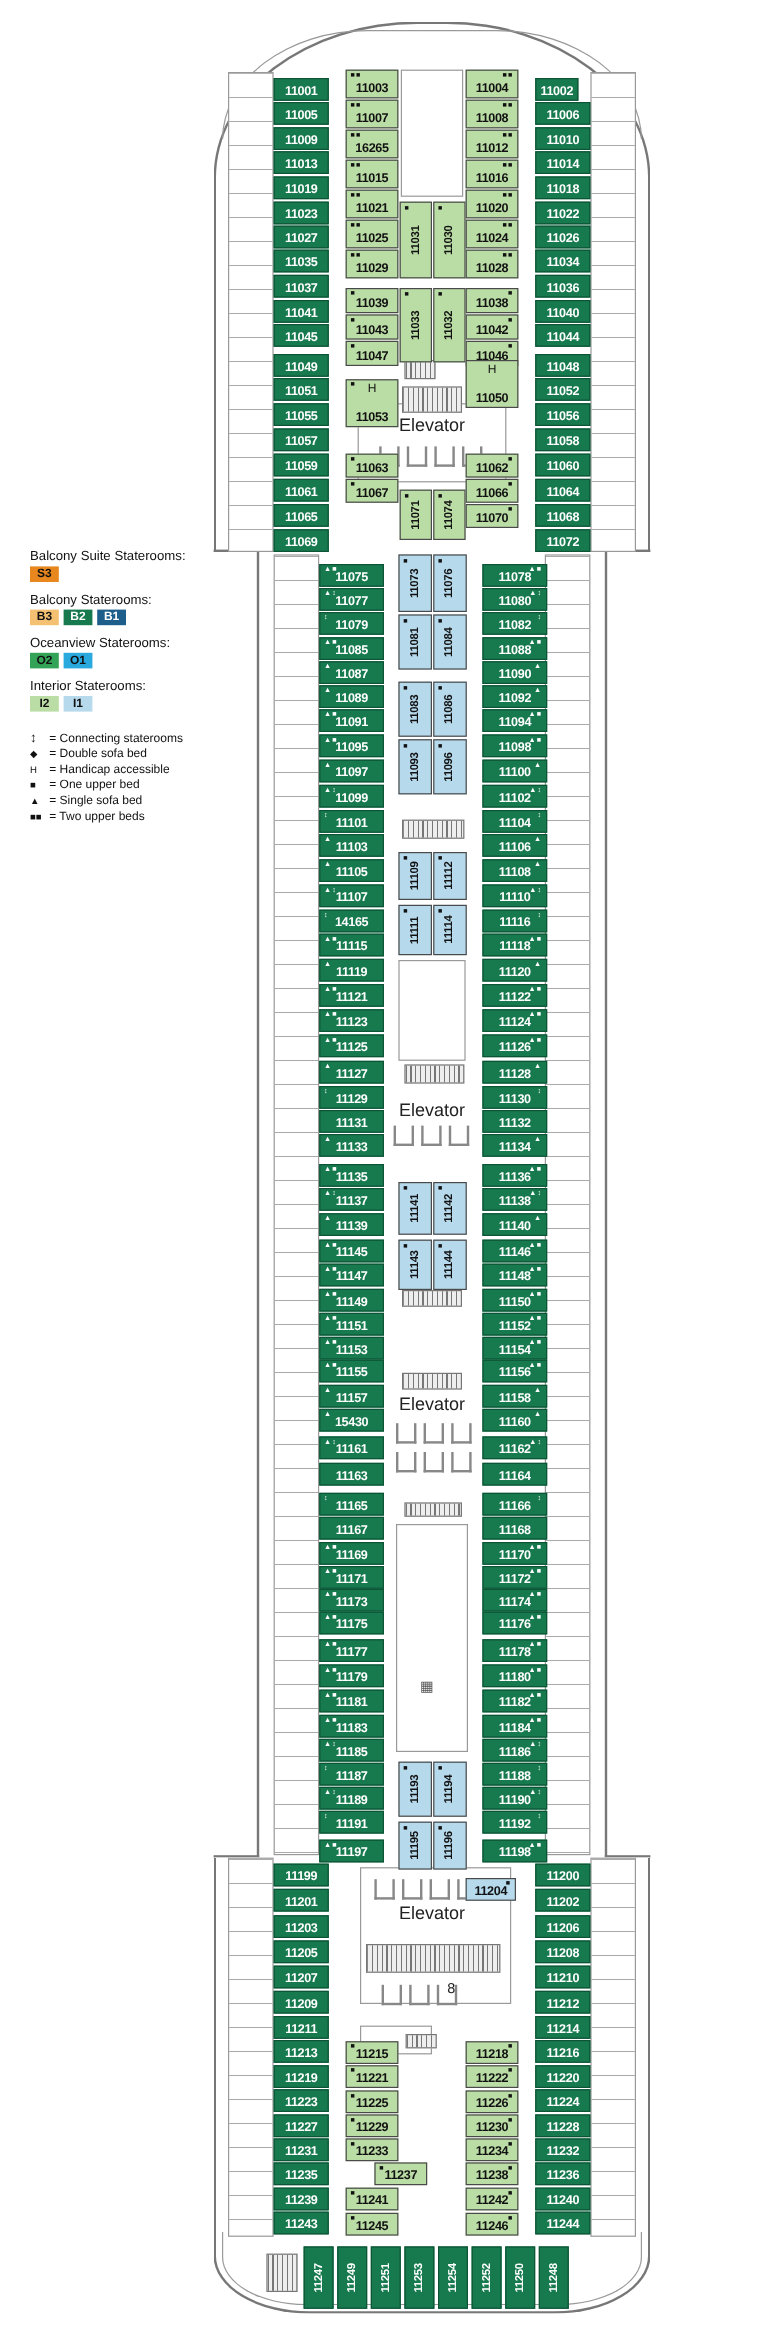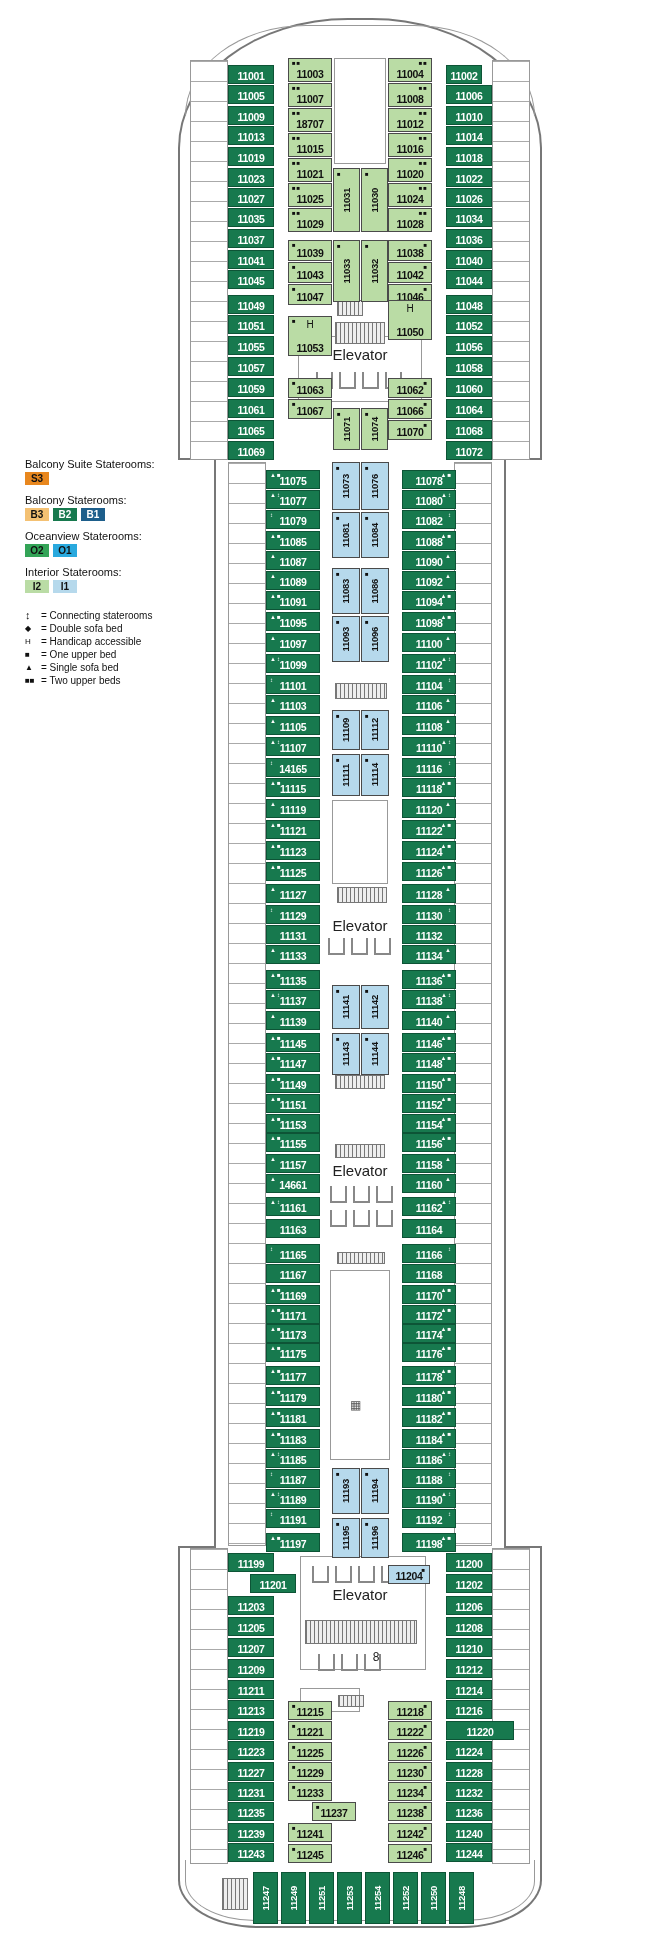--- a/index.html
+++ b/index.html
@@ -417,21 +417,21 @@
       <div class="cab lg" style="left: 288px; top: 58px; width: 44px; height: 24px;">
         <span class="ics">■■</span>
         <span class="num">11003</span>
       </div>
       <div class="cab lg" style="left: 288px; top: 83px; width: 44px; height: 24px;">
         <span class="ics">■■</span>
         <span class="num">11007</span>
       </div>
       <div class="cab lg" style="left: 288px; top: 108px; width: 44px; height: 24px;">
         <span class="ics">■■</span>
-        <span class="num">18707</span>
+        <span class="num">16265</span>
       </div>
       <div class="cab lg" style="left: 288px; top: 133px; width: 44px; height: 24px;">
         <span class="ics">■■</span>
         <span class="num">11015</span>
       </div>
       <div class="cab lg" style="left: 288px; top: 158px; width: 44px; height: 24px;">
         <span class="ics">■■</span>
         <span class="num">11021</span>
       </div>
       <div class="cab lg" style="left: 288px; top: 183px; width: 44px; height: 24px;">
@@ -644,21 +644,21 @@
       <div class="cab dg" style="left: 266px; top: 1133px; width: 54px; height: 19px;">
         <span class="ics">▲■</span>
         <span class="num">11155</span>
       </div>
       <div class="cab dg" style="left: 266px; top: 1154px; width: 54px; height: 19px;">
         <span class="ics">▲</span>
         <span class="num">11157</span>
       </div>
       <div class="cab dg" style="left: 266px; top: 1174px; width: 54px; height: 19px;">
         <span class="ics">▲</span>
-        <span class="num">14661</span>
+        <span class="num">15430</span>
       </div>
       <div class="cab dg" style="left: 266px; top: 1197px; width: 54px; height: 19px;">
         <span class="ics">▲↕</span>
         <span class="num">11161</span>
       </div>
       <div class="cab dg" style="left: 266px; top: 1219px; width: 54px; height: 19px;">
         <span class="num">11163</span>
       </div>
       <div class="cab dg" style="left: 266px; top: 1244px; width: 54px; height: 19px;">
         <span class="ics">↕</span>
@@ -920,21 +920,21 @@
         <span class="ics">↕</span>
         <span class="num">11192</span>
       </div>
       <div class="cab dg ir" style="left: 402px; top: 1533px; width: 54px; height: 19px;">
         <span class="ics">▲■</span>
         <span class="num">11198</span>
       </div>
       <div class="cab dg" style="left: 228px; top: 1553px; width: 46px; height: 19px;">
         <span class="num">11199</span>
       </div>
-      <div class="cab dg" style="left: 228px; top: 1574px; width: 46px; height: 19px; margin-left: 22px;">
+      <div class="cab dg" style="left: 228px; top: 1574px; width: 46px; height: 19px;">
         <span class="num">11201</span>
       </div>
       <div class="cab dg" style="left: 228px; top: 1596px; width: 46px; height: 19px;">
         <span class="num">11203</span>
       </div>
       <div class="cab dg" style="left: 228px; top: 1617px; width: 46px; height: 19px;">
         <span class="num">11205</span>
       </div>
       <div class="cab dg" style="left: 228px; top: 1638px; width: 46px; height: 19px;">
         <span class="num">11207</span>
@@ -986,21 +986,21 @@
       </div>
       <div class="cab dg ir" style="left: 446px; top: 1659px; width: 46px; height: 19px;">
         <span class="num">11212</span>
       </div>
       <div class="cab dg ir" style="left: 446px; top: 1680px; width: 46px; height: 19px;">
         <span class="num">11214</span>
       </div>
       <div class="cab dg ir" style="left: 446px; top: 1700px; width: 46px; height: 19px;">
         <span class="num">11216</span>
       </div>
-      <div class="cab dg ir" style="left: 446px; top: 1721px; width: 68px; height: 19px;">
+      <div class="cab dg ir" style="left: 446px; top: 1721px; width: 46px; height: 19px;">
         <span class="num">11220</span>
       </div>
       <div class="cab dg ir" style="left: 446px; top: 1741px; width: 46px; height: 19px;">
         <span class="num">11224</span>
       </div>
       <div class="cab dg ir" style="left: 446px; top: 1762px; width: 46px; height: 19px;">
         <span class="num">11228</span>
       </div>
       <div class="cab dg ir" style="left: 446px; top: 1782px; width: 46px; height: 19px;">
         <span class="num">11232</span>

